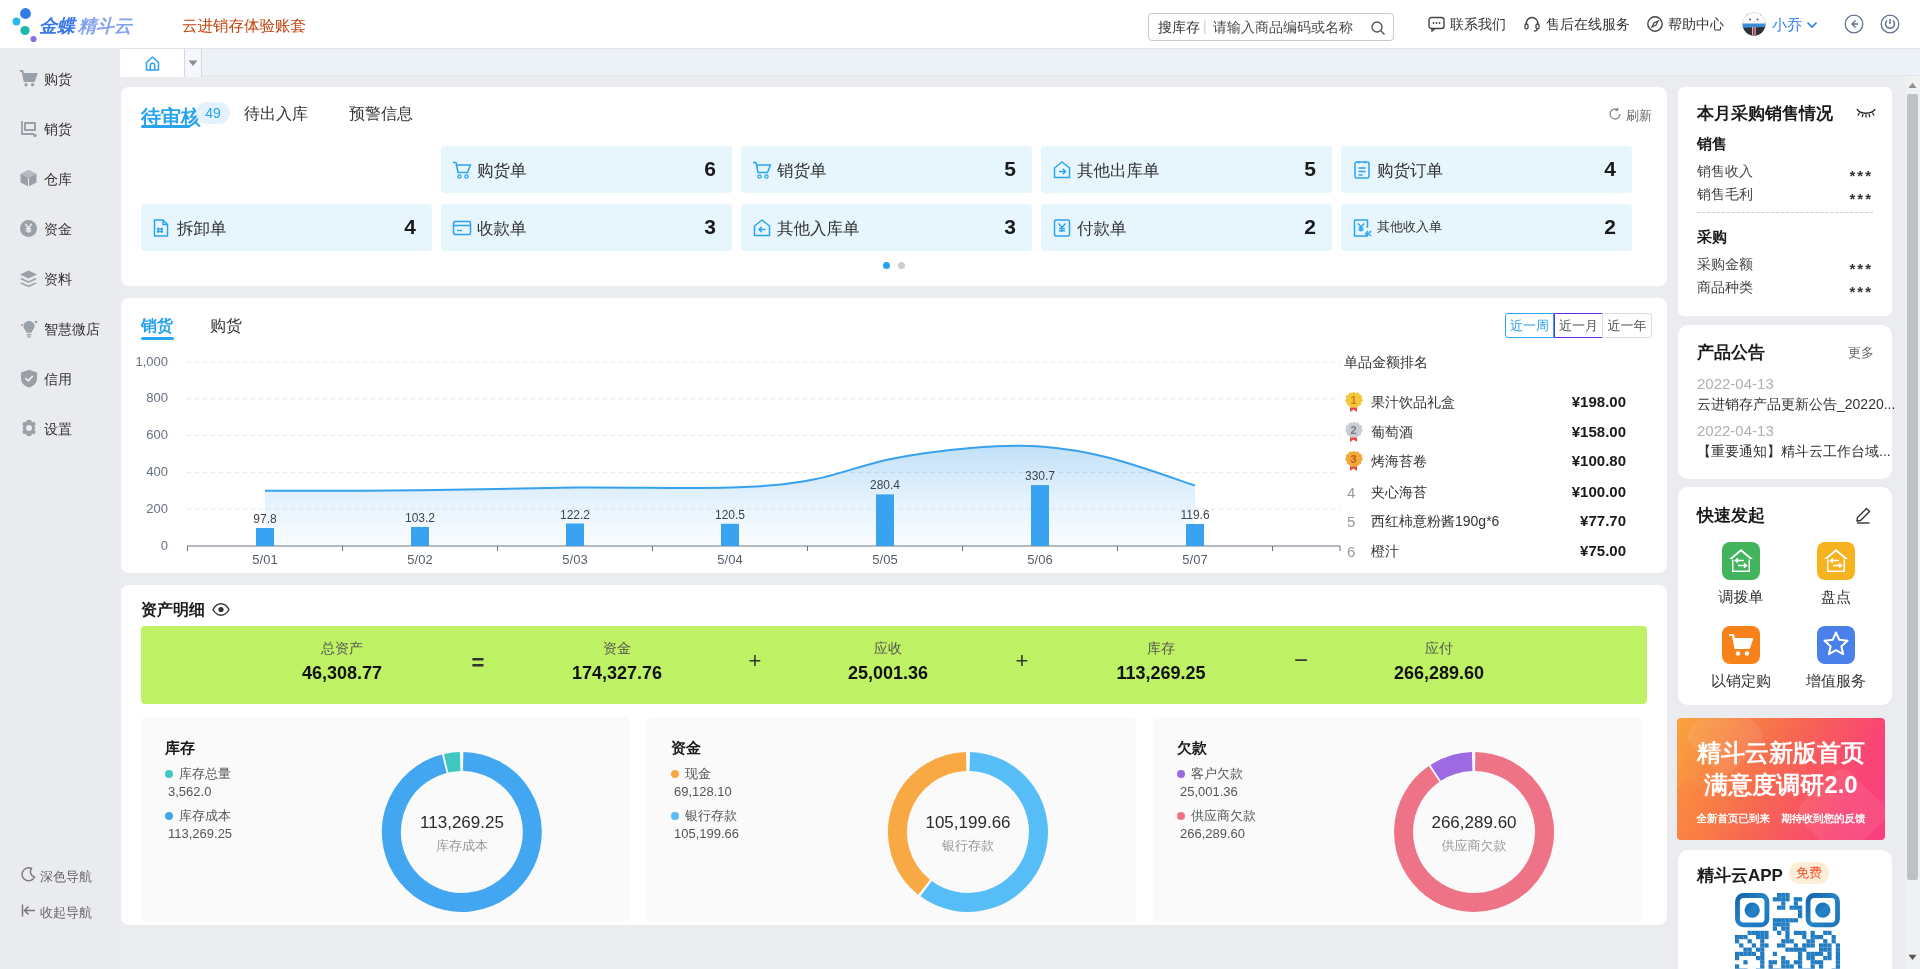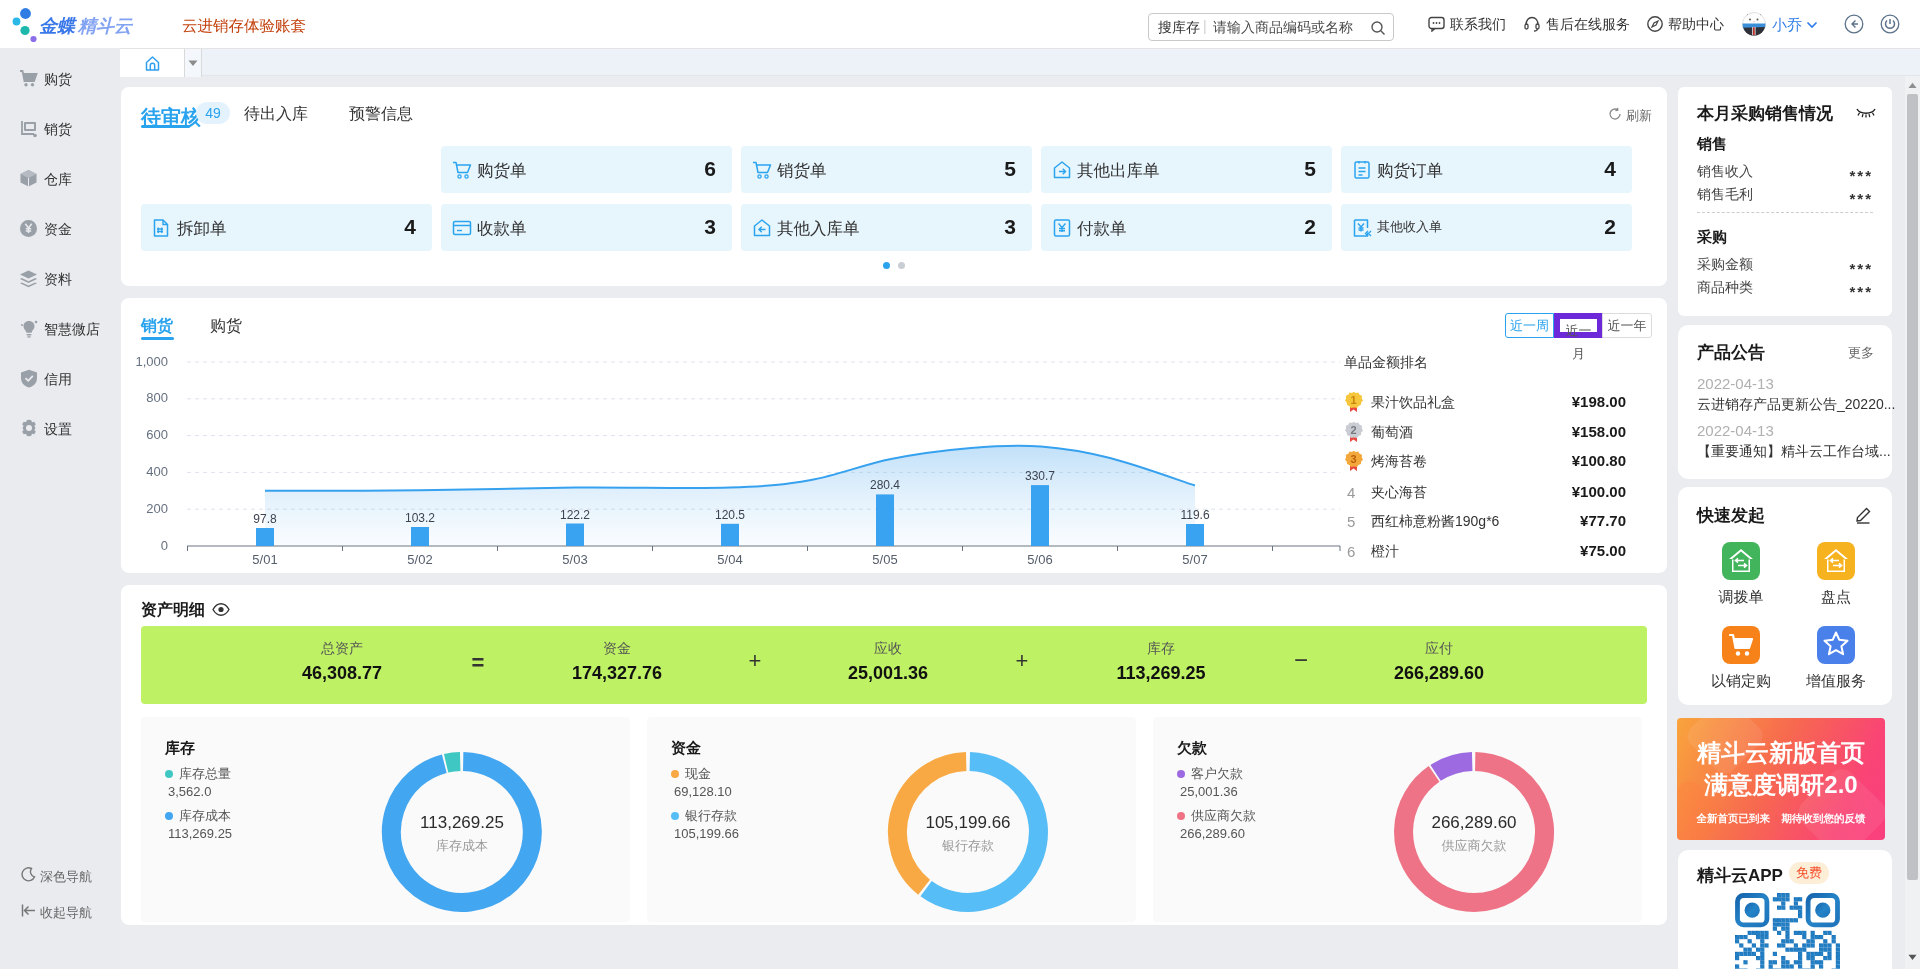--- a/index.html
+++ b/index.html
@@ -268,21 +268,21 @@
   <div class="abs" style="left:762px;top:175px;width:7px;height:7px;border-radius:50%;background:#29a3ee;"></div>
   <div class="abs" style="left:777px;top:175px;width:7px;height:7px;border-radius:50%;background:#c9ced4;"></div>
 </div>
 
 <div class="panel" style="left:121px;top:298px;width:1546px;height:275px;">
   <div class="abs" style="left:20px;top:18px;font-size:16px;font-weight:bold;color:#29a3ee;">销货</div>
   <div class="abs" style="left:20px;top:39px;width:33px;height:3px;background:#29a3ee;border-radius:2px;"></div>
   <div class="abs" style="left:89px;top:18px;font-size:16px;color:#333;">购货</div>
 
   <div class="abs" style="left:1384px;top:15px;width:49px;height:25px;border:1px solid #29a3ee;border-radius:3px 0 0 3px;font-size:13px;color:#29a3ee;text-align:center;line-height:23px;z-index:2;background:#fff;">近一周</div>
-  <div class="abs" style="left:1433px;top:15px;width:49px;height:25px;border:6px solid #6d28d9;font-size:13px;color:#555;text-align:center;line-height:23px;background:#fff;">近一月</div>
+  <div class="abs" style="left:1433px;top:15px;width:49px;height:25px;border:1px solid #6d28d9;font-size:13px;color:#555;text-align:center;line-height:23px;background:#fff;">近一月</div>
   <div class="abs" style="left:1481px;top:15px;width:50px;height:25px;border:1px solid #dcdcdc;border-radius:0 3px 3px 0;font-size:13px;color:#555;text-align:center;line-height:23px;background:#fff;">近一年</div>
 
   <svg class="abs" style="left:0;top:0;" width="1250" height="275" viewBox="0 0 1250 275">
     <defs>
       <linearGradient id="areagrad" x1="0" y1="0" x2="0" y2="1">
         <stop offset="0" stop-color="#64b2f0" stop-opacity="0.40"></stop>
         <stop offset="1" stop-color="#9fd0f5" stop-opacity="0.06"></stop>
       </linearGradient>
     </defs>
 

